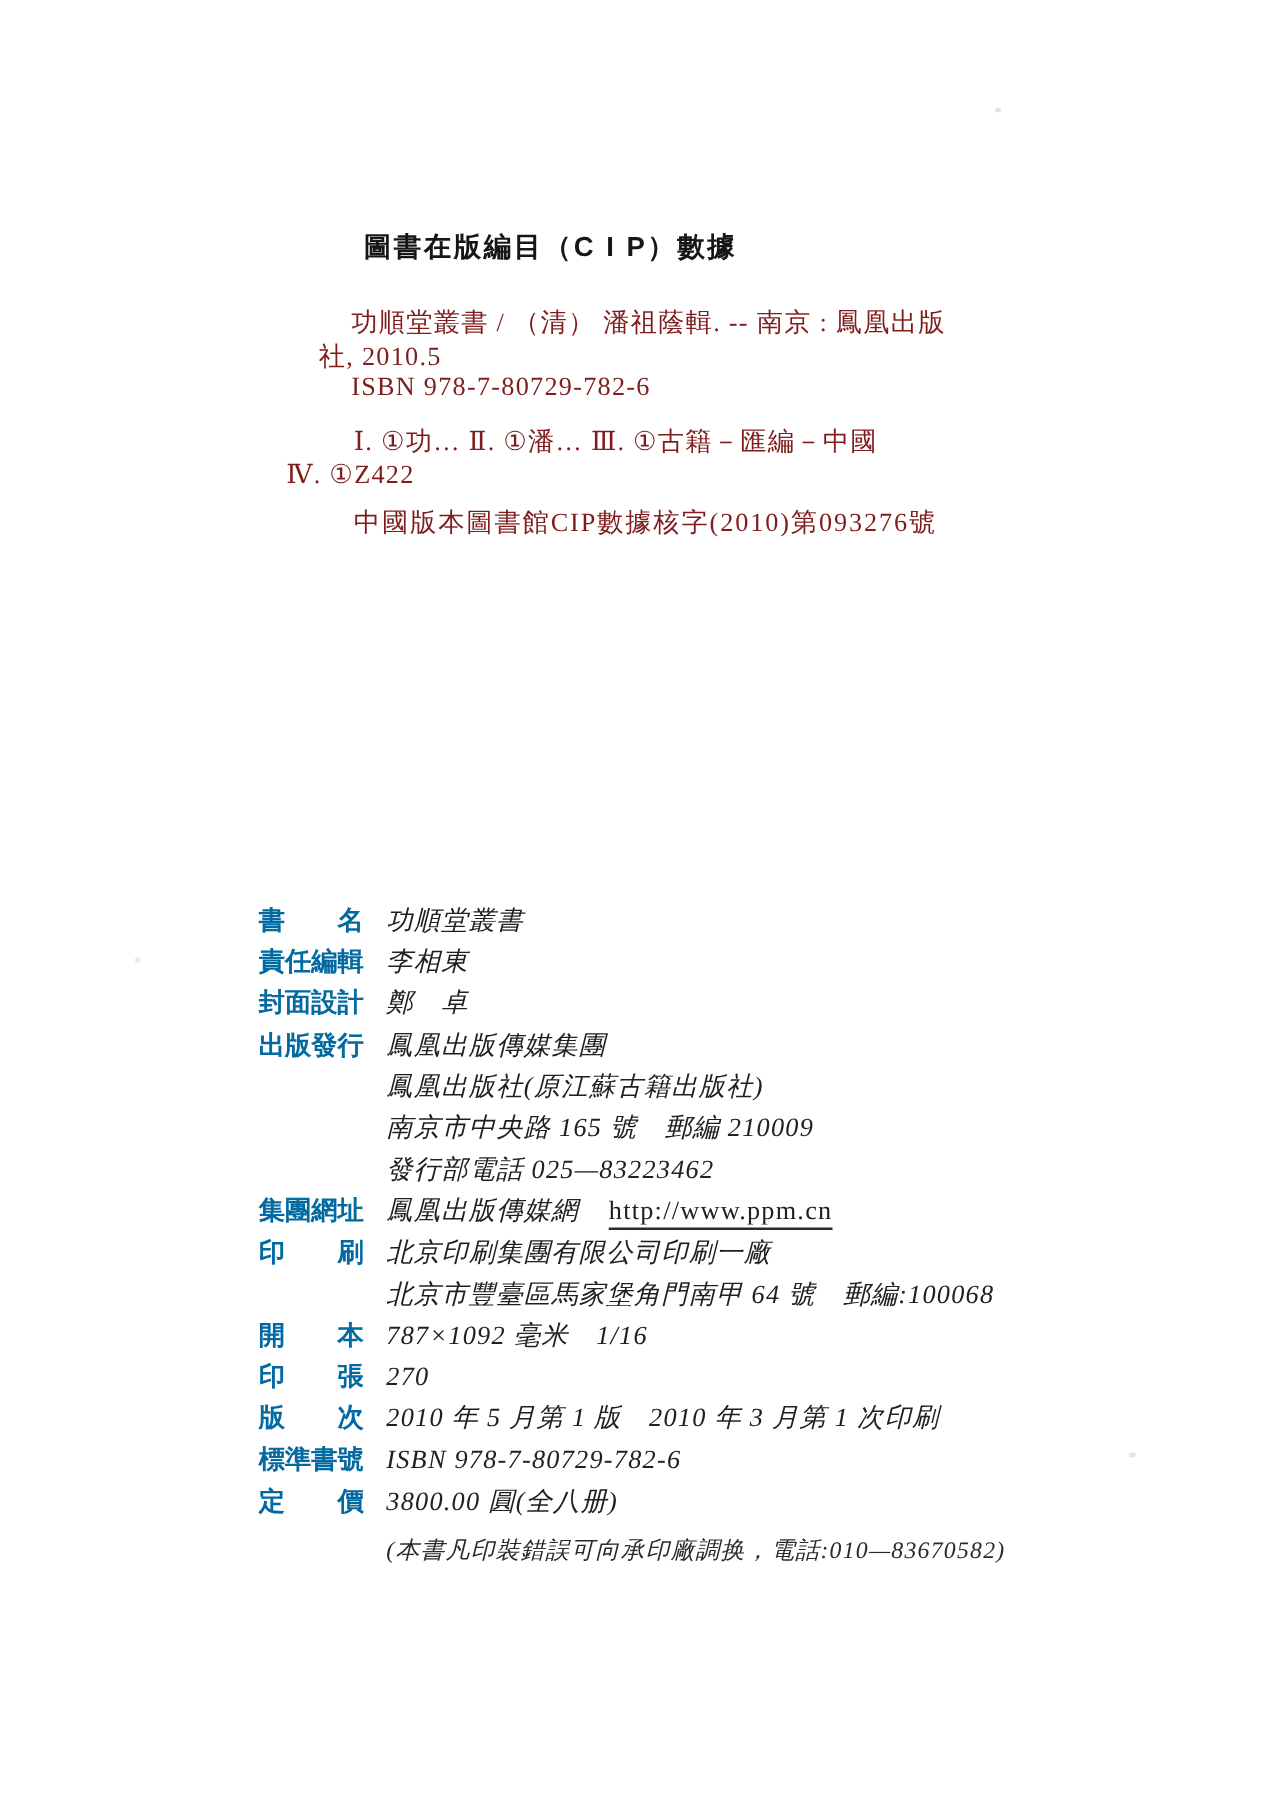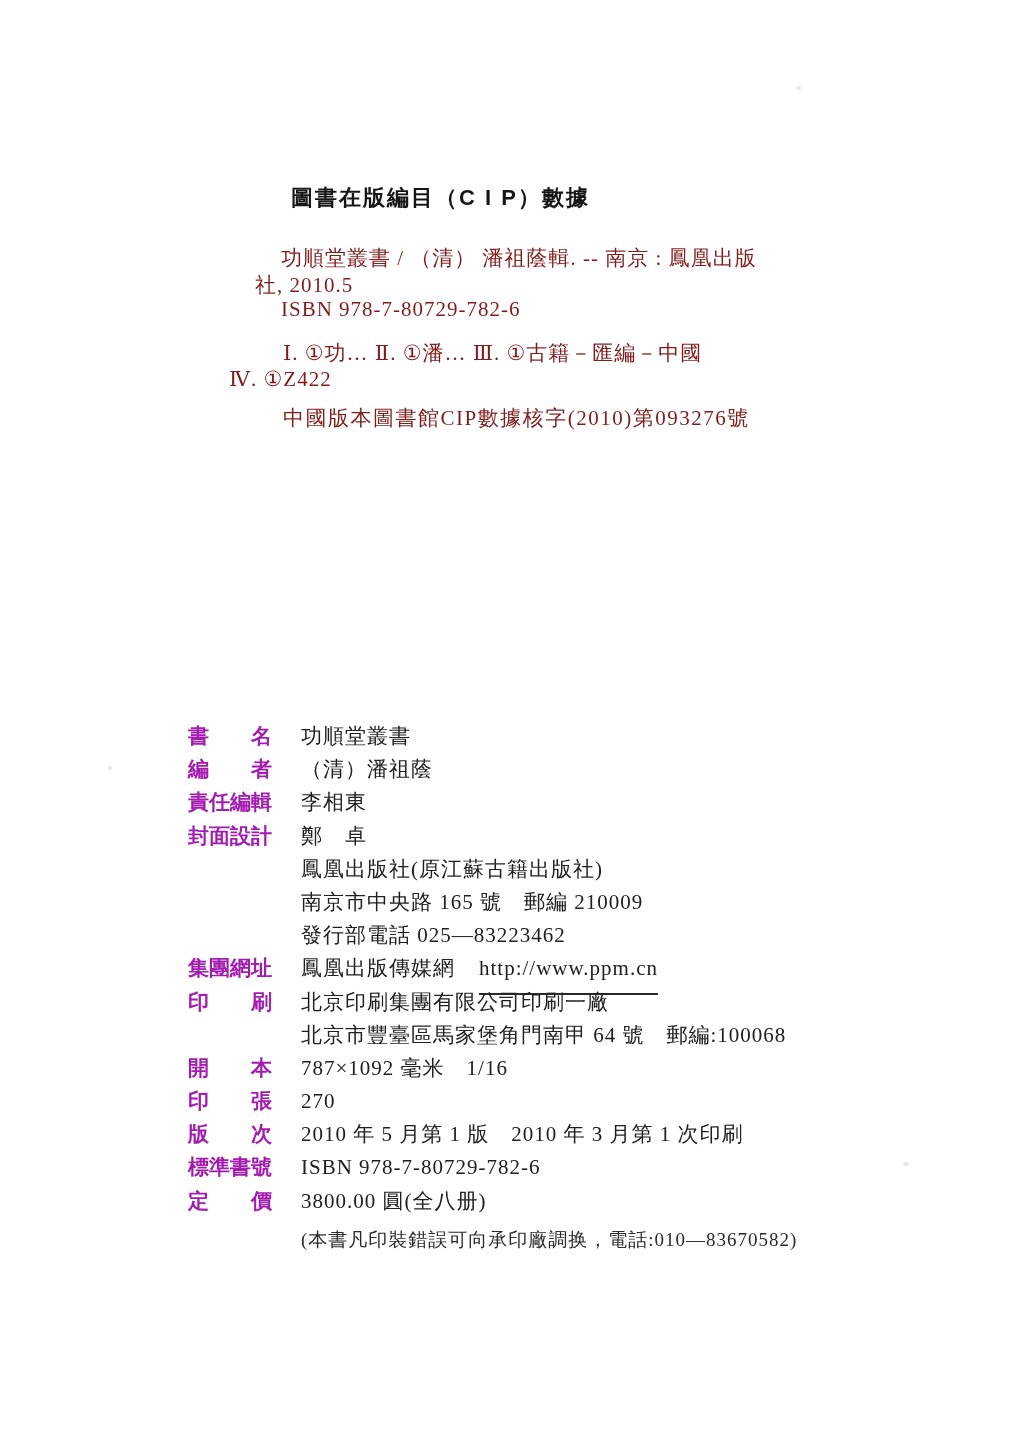--- a/index.html
+++ b/index.html
@@ -48,33 +48,35 @@
     font-size: 21px;
     letter-spacing: 1px;
     color: #202020;
   }
   .row .lab {
     flex: none;
     width: 94px;
     font-family: "Liberation Sans", "DejaVu Sans", sans-serif;
     font-weight: bold;
     font-size: 21px;
-    color: #a21caf;
+    color: #0369a1;
     white-space: pre;
     letter-spacing: 0;
+    margin-left: 19px;
   }
   .row .val {
-    margin-left: 19px;
+    margin-left: 8px;
     white-space: pre;
+    font-style: italic;
   }
   .row .url {
     margin-left: 24px;
     white-space: pre;
     border-bottom: 2px solid #2a2a2a;
-    padding-bottom: 12px;
+    padding-bottom: 1px;
   }
   .row:last-child { font-size: 19px; color: #2a2a2a; align-items: flex-end; }
 
   .speck {
     position: absolute;
     background: #9a9a9a;
     border-radius: 50%;
     opacity: 0.25;
   }
 </style>
@@ -89,38 +91,38 @@
 <div class="abs cip-line" id="cls-l2">Ⅳ. ①Z422</div>
 <div class="abs cip-line" id="cip-no">中國版本圖書館CIP數據核字(2010)第093276號</div>
 
 <div class="colophon">
   <div class="row">
     <span class="lab">書　　名</span>
     <span class="val">功順堂叢書</span>
 
   </div>
 
-  <div class="row">
-    <span class="lab">編　　者</span>
-    <span class="val">（清）潘祖蔭</span>
-
-  </div>
 
   <div class="row">
     <span class="lab">責任編輯</span>
     <span class="val">李相東</span>
 
   </div>
 
   <div class="row">
     <span class="lab">封面設計</span>
     <span class="val">鄭　卓</span>
 
   </div>
 
+  <div class="row">
+    <span class="lab">出版發行</span>
+    <span class="val">鳳凰出版傳媒集團</span>
+
+  </div>
 
   <div class="row">
     <span class="lab"></span>
     <span class="val">鳳凰出版社(原江蘇古籍出版社)</span>
 
   </div>
 
   <div class="row">
     <span class="lab"></span>
     <span class="val">南京市中央路 165 號　郵編 210009</span>

